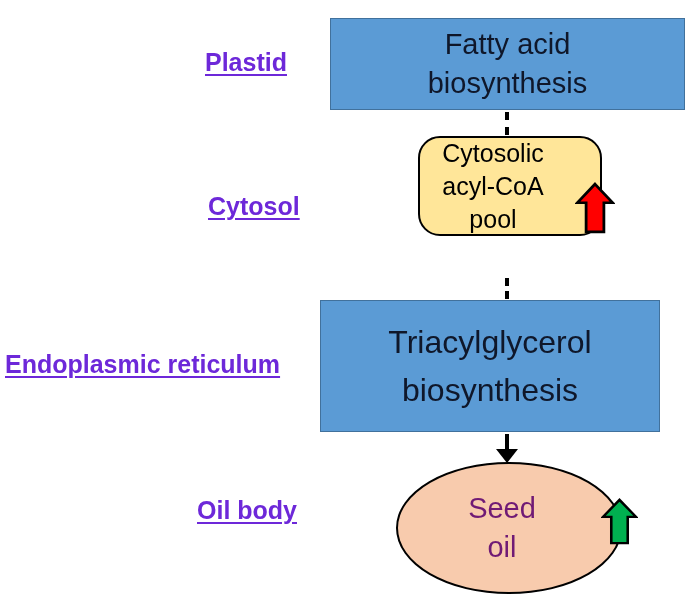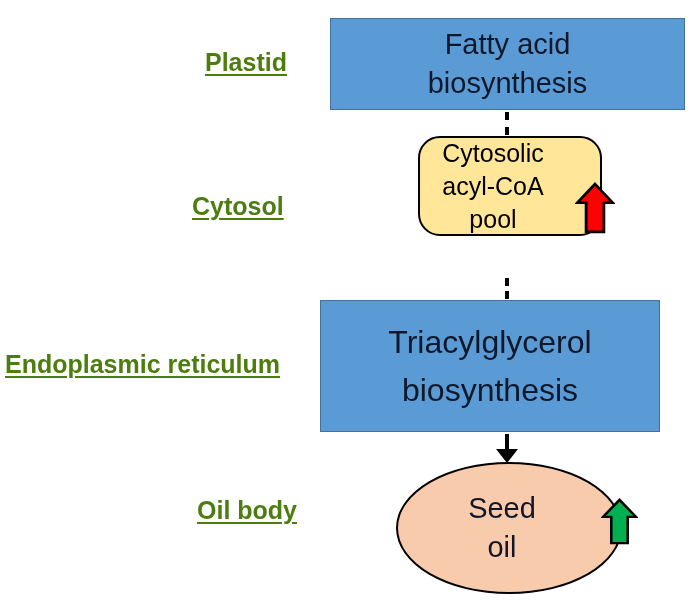--- a/index.html
+++ b/index.html
@@ -11,28 +11,28 @@
     height: 600px;
     background: #ffffff;
     overflow: hidden;
   }
 
   
   .comp-label {
     position: absolute;
     font-weight: bold;
     font-size: 25px;
-    color: #4d7c0f;
+    color: #6d28d9;
     text-decoration: underline;
     text-decoration-thickness: 2px;
     text-underline-offset: 3px;
     white-space: nowrap;
   }
   #lbl-plastid  { left: 205px; top: 48px; }
-  #lbl-cytosol  { left: 192px; top: 192px; }
+  #lbl-cytosol  { left: 208px; top: 192px; }
   #lbl-er       { left: 5px;   top: 350px; }
   #lbl-oilbody  { left: 197px; top: 496px; }
 
   
   .node {
     position: absolute;
     display: flex;
     flex-direction: column;
     justify-content: center;
     align-items: center;
@@ -58,21 +58,21 @@
     border-radius: 22px;
     color: #000000;
     font-size: 25px; line-height: 33px;
   }
   #node-acyl .lines { margin-right: 34px; }
   #node-seed {
     left: 396px; top: 462px; width: 226px; height: 132px;
     background: #F8CBAD;
     border: 2.5px solid #000000;
     border-radius: 50%;
-    color: #0f172a;
+    color: #701a75;
     font-size: 29px; line-height: 39px;
   }
   #node-seed .lines { margin-right: 14px; }
 
   
   .connector {
     position: absolute;
     width: 0;
     border-left: 4px dashed #000000;
   }

